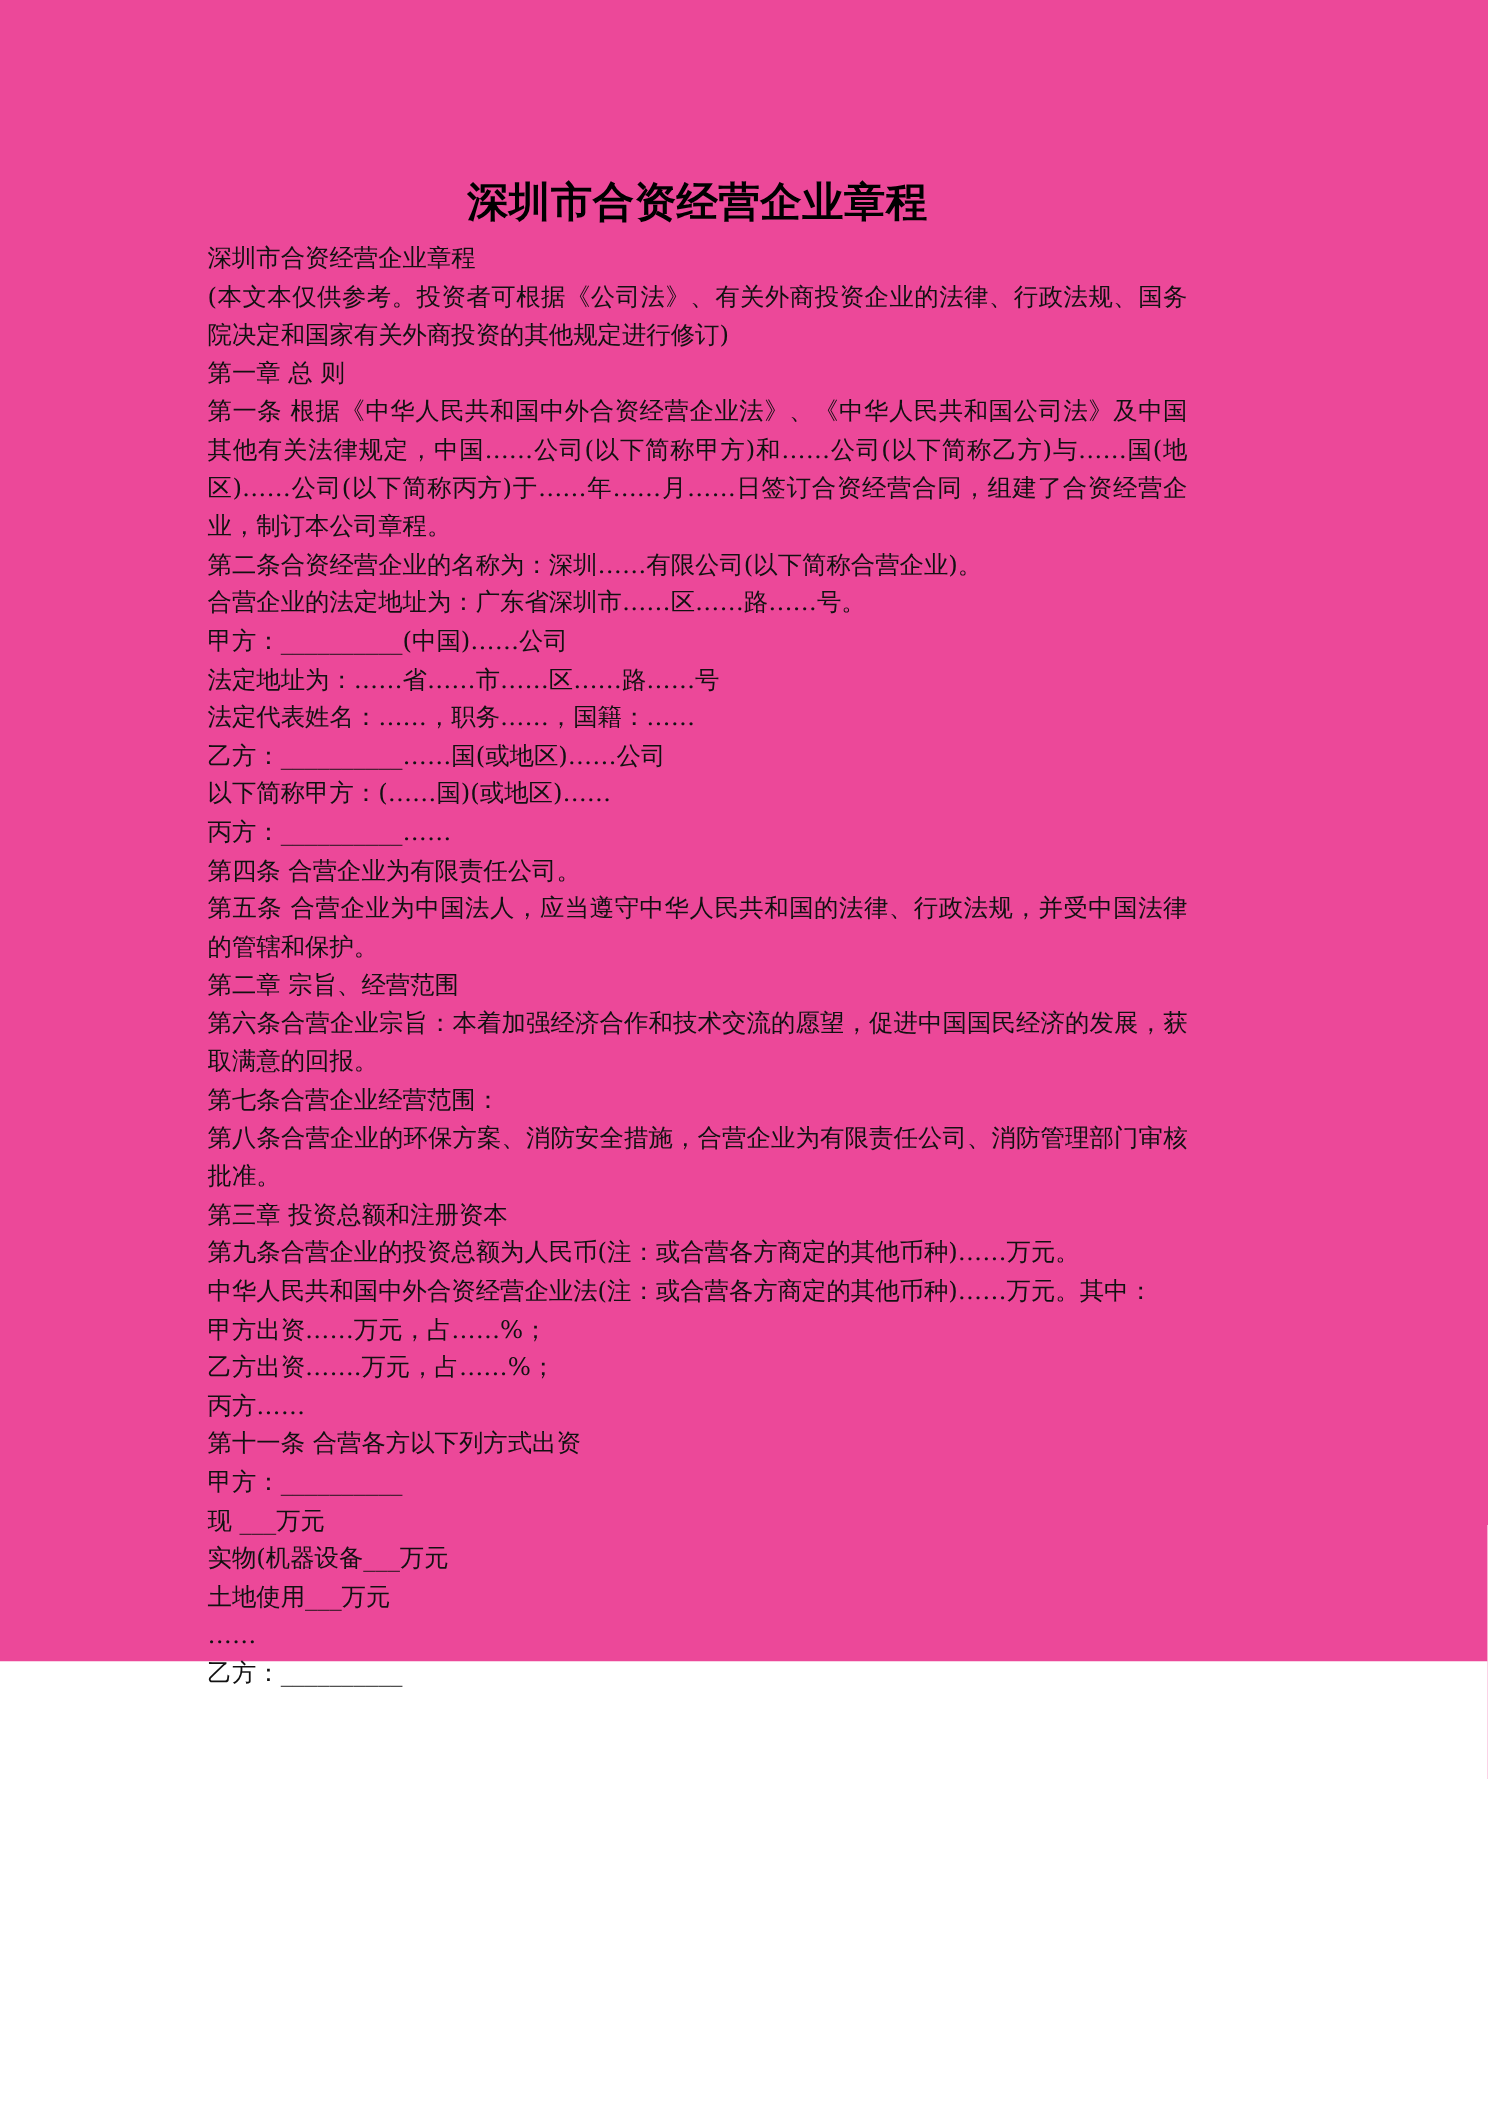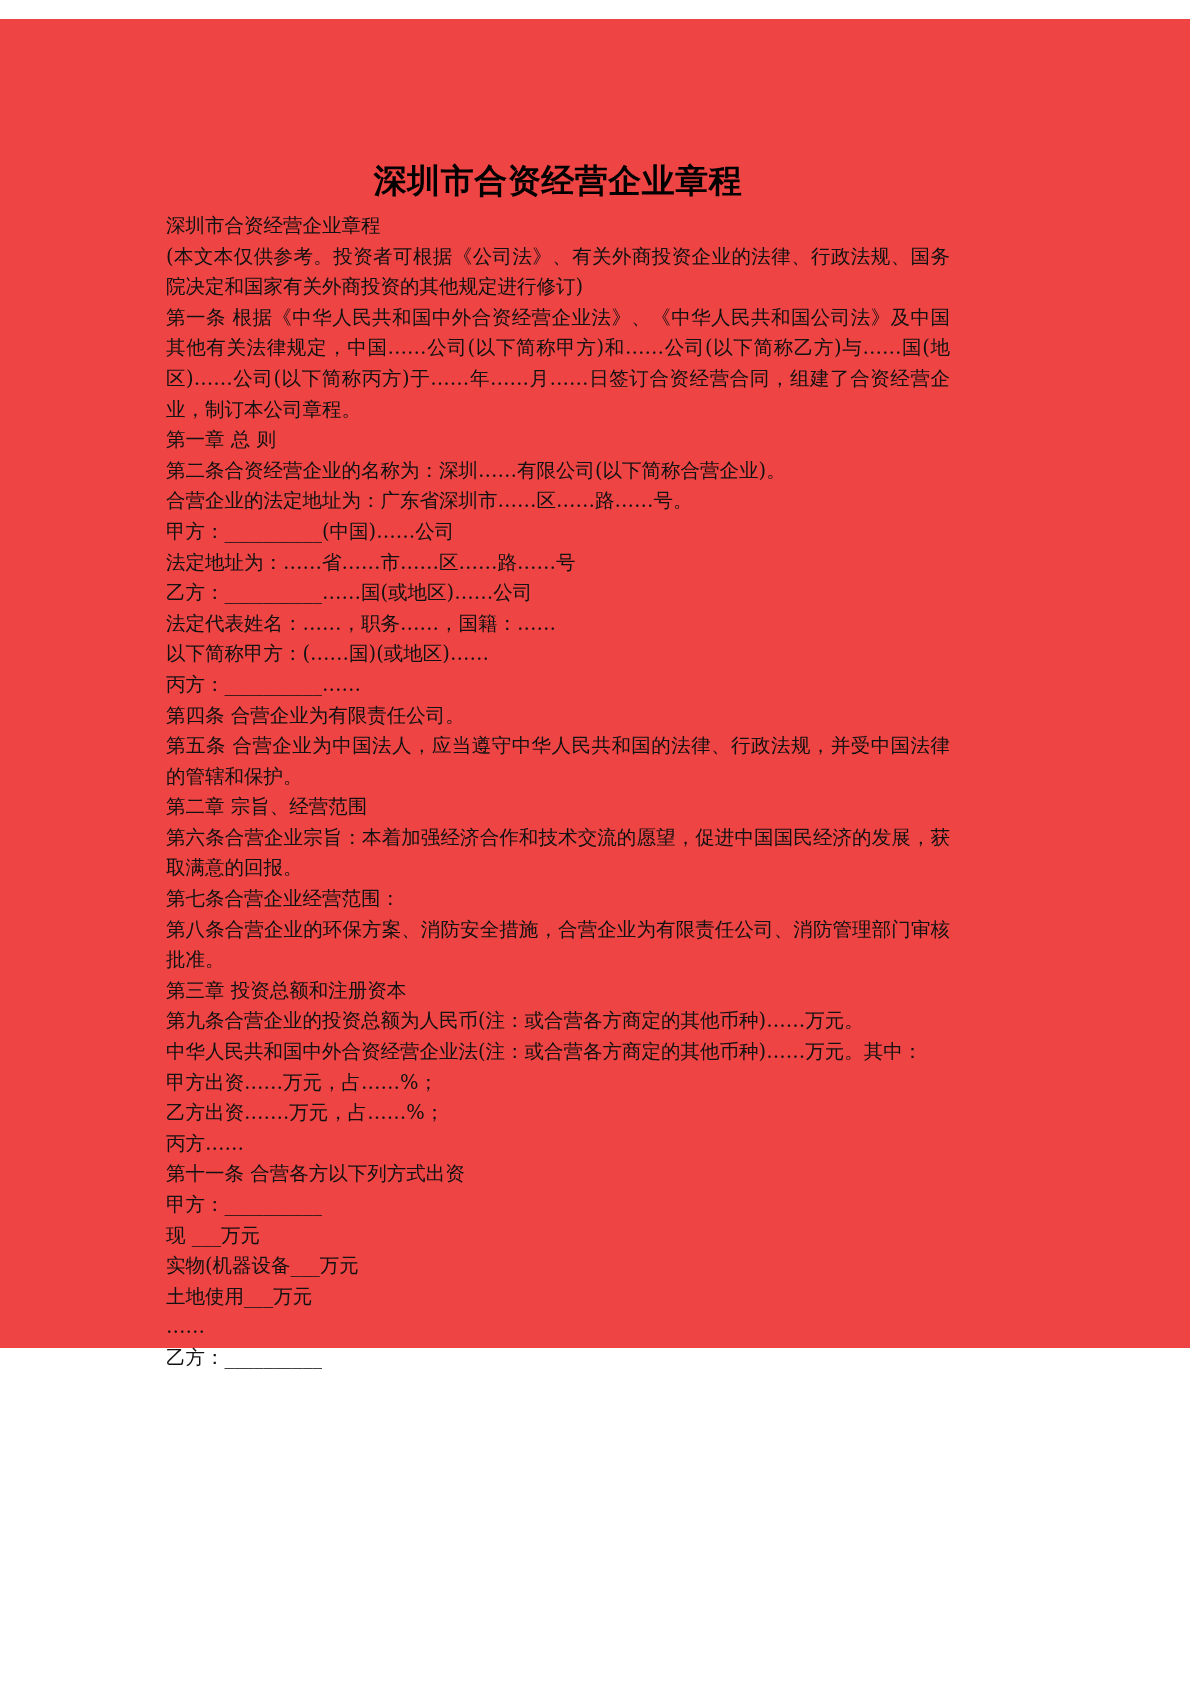--- a/index.html
+++ b/index.html
@@ -11,23 +11,22 @@
     width: 1190px;
     height: 1683px;
     font-family: "DejaVu Serif", "Liberation Serif", serif;
     color: #000000;
     -webkit-font-smoothing: antialiased;
   }
   .page {
     position: relative;
     width: 1190px;
     height: 1329px;
-    background: #ef4444;
+    background: #ec4899;
     box-sizing: border-box;
-    margin-top: 19px;
   }
   .content {
     position: absolute;
     left: 166px;
     top: 140px;
     width: 784px;
   }
   .doc-title {
     font-family: "DejaVu Sans", "Liberation Sans", sans-serif;
     font-weight: bold;
@@ -66,36 +65,36 @@
   <div class="content">
 
     <h1 class="doc-title">深圳市合资经营企业章程</h1>
 
     <div class="body-block">
 
       <p class="para nowrap">深圳市合资经营企业章程</p>
 
       <p class="para">(本文本仅供参考。投资者可根据《公司法》、有关外商投资企业的法律、行政法规、国务院决定和国家有关外商投资的其他规定进行修订)</p>
 
+      <p class="para nowrap">第一章 总 则</p>
+
       <p class="para">第一条 根据《中华人民共和国中外合资经营企业法》、《中华人民共和国公司法》及中国其他有关法律规定，中国……公司(以下简称甲方)和……公司(以下简称乙方)与……国(地区)……公司(以下简称丙方)于……年……月……日签订合资经营合同，组建了合资经营企业，制订本公司章程。</p>
-
-      <p class="para nowrap">第一章 总 则</p>
 
       <p class="para nowrap">第二条合资经营企业的名称为：深圳……有限公司(以下简称合营企业)。</p>
 
       <p class="para nowrap">合营企业的法定地址为：广东省深圳市……区……路……号。</p>
 
 
       <p class="para nowrap">甲方：__________(中国)……公司</p>
 
       <p class="para nowrap">法定地址为：……省……市……区……路……号</p>
 
+      <p class="para nowrap">法定代表姓名：……，职务……，国籍：……</p>
+
       <p class="para nowrap">乙方：__________……国(或地区)……公司</p>
-
-      <p class="para nowrap">法定代表姓名：……，职务……，国籍：……</p>
 
       <p class="para nowrap">以下简称甲方：(……国)(或地区)……</p>
 
 
       <p class="para nowrap">丙方：__________……</p>
 
       <p class="para nowrap">第四条 合营企业为有限责任公司。</p>
 
       <p class="para">第五条 合营企业为中国法人，应当遵守中华人民共和国的法律、行政法规，并受中国法律的管辖和保护。</p>
 

